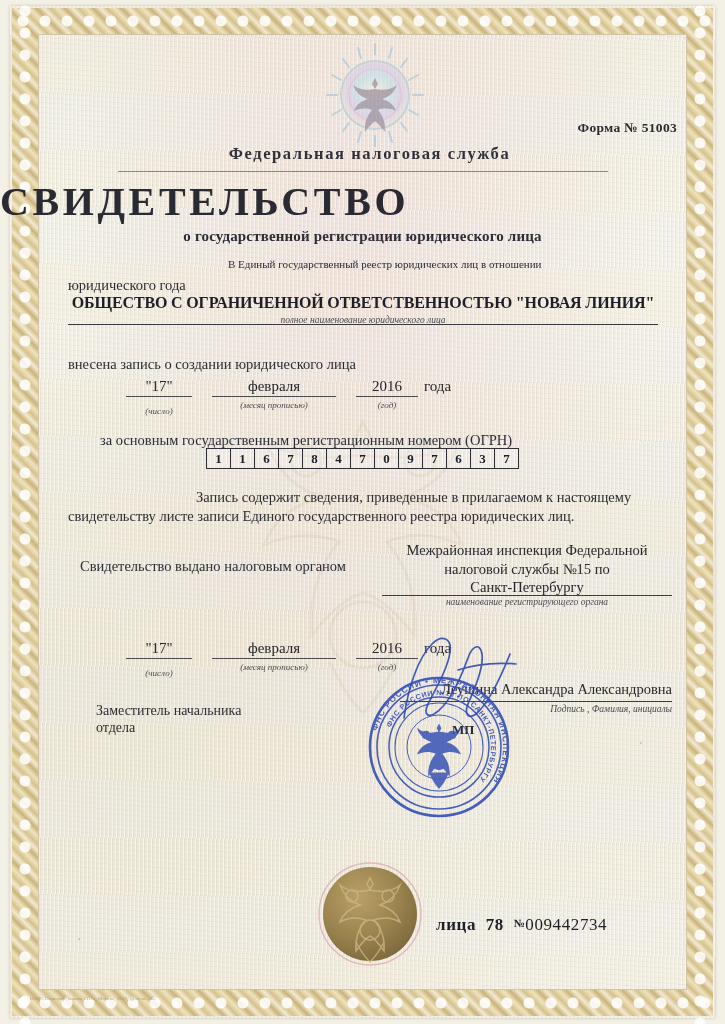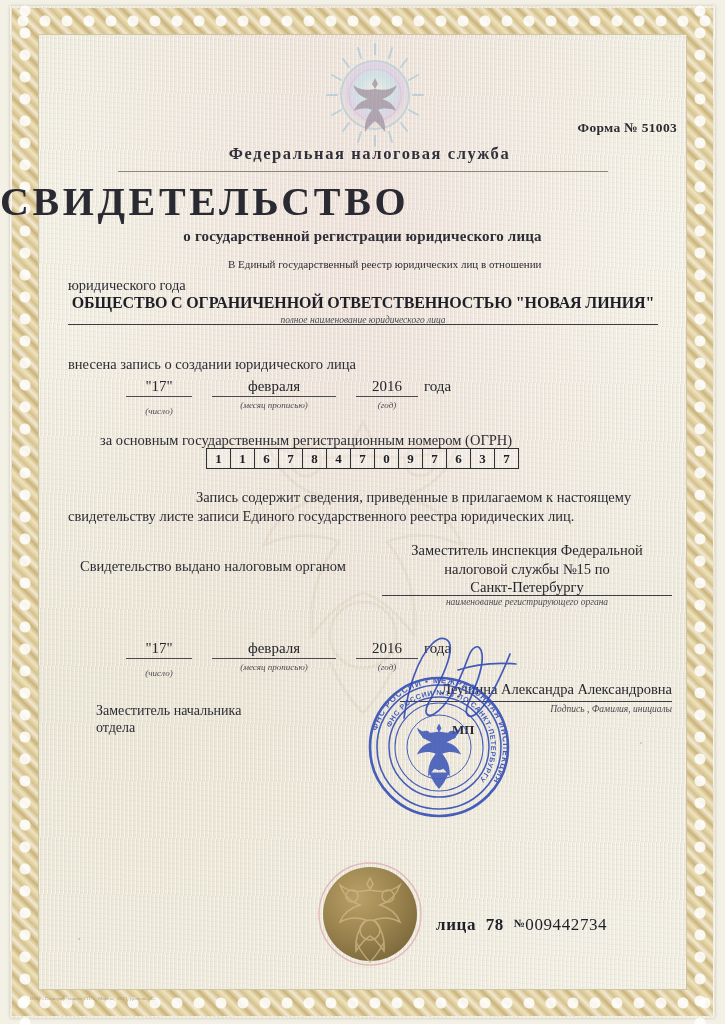--- a/index.html
+++ b/index.html
@@ -545,21 +545,21 @@
         <div class="cell">3</div>
         <div class="cell">7</div>
       </div>
 
     <div class="note-1">Запись содержит сведения, приведенные в прилагаемом к настоящему</div>
     <div class="note-2">свидетельству листе записи Единого государственного реестра юридических лиц.</div>
 
     <div class="issued-by-label">Свидетельство выдано налоговым органом</div>
 
     <div class="authority" id="authority-lines">
-        <div>Заместитель инспекция Федеральной</div>
+        <div>Межрайонная инспекция Федеральной</div>
         <div>налоговой службы №15 по</div>
         <div>Санкт-Петербургу</div>
       </div>
     <div class="authority-rule"></div>
     <div class="authority-caption">наименование регистрирующего органа</div>
 
     <div class="date-row" style="left:96px; top:640px; width:420px; height:36px;">
       <div class="fld d-day">"17"</div>
       <div class="fld d-month">февраля</div>
       <div class="fld d-year">2016</div>

